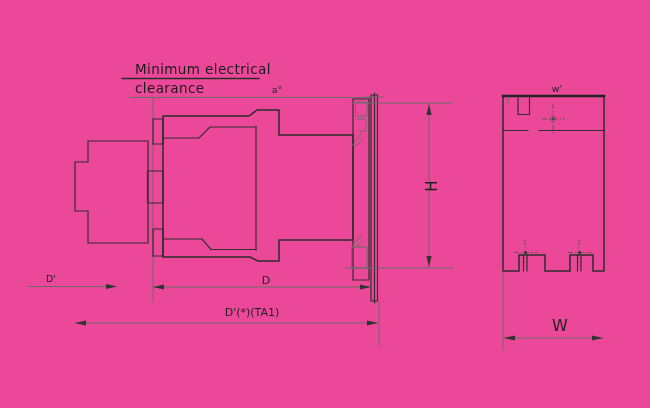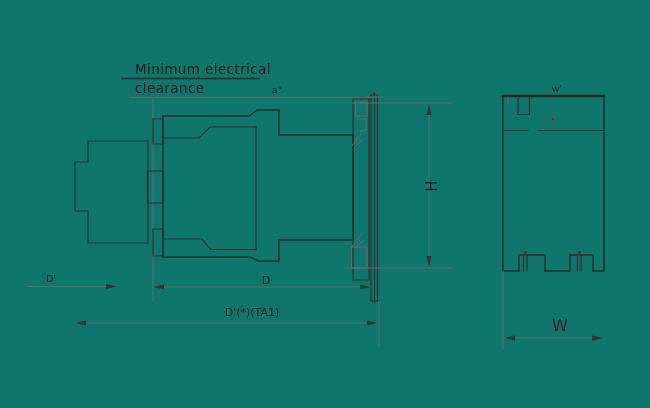--- a/index.html
+++ b/index.html
@@ -4,21 +4,21 @@
 <style>
   html, body {
     margin: 0;
     padding: 0;
     background: #ffffff;
   }
   .canvas {
     position: relative;
     width: 650px;
     height: 408px;
-    background: #0f766e;
+    background: #ec4899;
     overflow: hidden;
     font-family: "DejaVu Sans", sans-serif;
   }
   svg { display: block; }
 
   
   .ln   { stroke: #2f2f2f; stroke-width: 1.2; fill: none; stroke-linecap: square; }
   .ln14 { stroke: #2b2b2b; stroke-width: 1.5; fill: none; stroke-linecap: square; }
   .thick{ stroke: #222222; stroke-width: 2.6; fill: none; stroke-linecap: square; }
   .thin { stroke: #6a6a6a; stroke-width: 1;   fill: none; stroke-linecap: square; }

